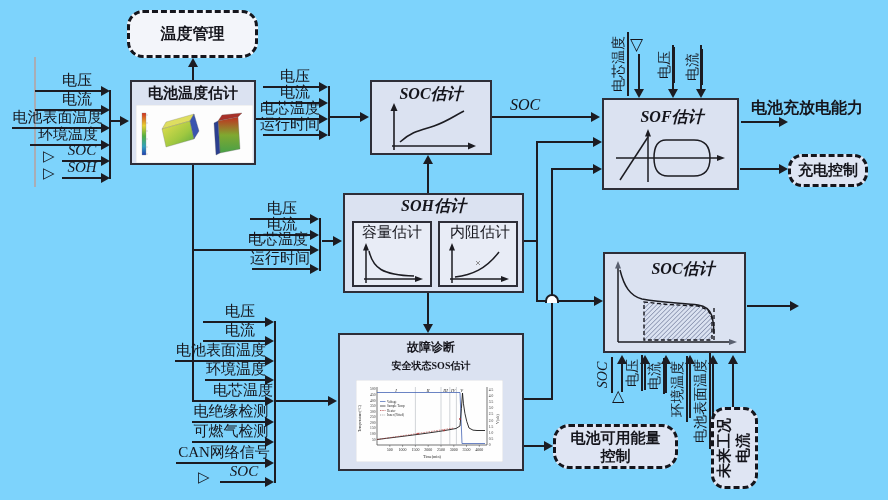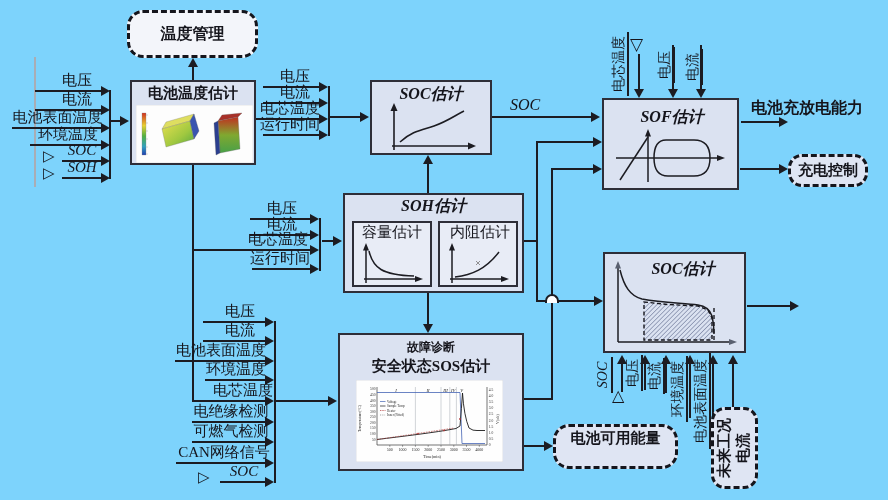--- a/index.html
+++ b/index.html
@@ -223,21 +223,21 @@
   <div class="tri" style="left:198px;top:470px">▷</div>
   <div class="lbl it" style="left:222px;top:463px;width:44px">SOC</div>
   <div class="ln h" style="left:220px;top:481px;width:45px"></div>
     <div class="ar r" style="left:265px;top:477px"></div>
   <div class="ln v" style="left:274px;top:321px;height:162px"></div>
   <div class="ln h" style="left:276px;top:400px;width:53px"></div>
     <div class="ar r" style="left:328px;top:396px"></div>
 
   <div class="box" style="left:338px;top:333px;width:186px;height:138px">
     <div class="btitle" style="left:0;right:0;top:3px;font-size:12px">故障诊断</div>
-    <div class="btitle" style="left:0;right:0;top:22px;font-size:15px">安全状态SOS估计</div>
+    <div class="btitle" style="left:0;right:0;top:22px;font-size:10px">安全状态SOS估计</div>
     <svg class="abs" style="left:16px;top:45px" width="147" height="82" viewBox="0 0 147 82">
       <rect x="0" y="0" width="147" height="82" fill="#fefefe" stroke="#c9cdd6" stroke-width="0.6"></rect>
       <path d="M21,7 V65 H131 V7" stroke="#3a3a3a" stroke-width="0.7" fill="none"></path>
       <path d="M59.4,7 V65 M85,7 V65 M93.8,7 V65 M100.4,7 V65" stroke="#9aa0aa" stroke-width="0.45" fill="none"></path>
       <path d="M33.8,65 v1.8 M46.6,65 v1.8 M59.4,65 v1.8 M72.2,65 v1.8 M85,65 v1.8 M97.8,65 v1.8 M110.5,65 v1.8 M123.3,65 v1.8" stroke="#3a3a3a" stroke-width="0.5"></path>
       <g font-size="4" text-anchor="middle" fill="#2a2a2a" font-family="Liberation Serif,serif">
         <text x="33.8" y="71">500</text>
         <text x="46.6" y="71">1000</text>
         <text x="59.4" y="71">1500</text>
         <text x="72.2" y="71">2000</text>
@@ -298,20 +298,21 @@
           <text x="31" y="36.1">Inner (Fitted)</text>
         </g>
       </g>
     </svg>
   </div>
 
   <div class="ln h" style="left:524px;top:445px;width:21px"></div>
     <div class="ar r" style="left:544px;top:441px"></div>
   <div class="dbox" style="left:553px;top:424px;width:125px;height:45px">
     <div class="stitle" style="left:0;right:0;top:3px">电池可用能量</div>
+    <div class="stitle" style="left:0;right:0;top:21px">控制</div>
   </div>
 
   <div class="box" style="left:602px;top:98px;width:137px;height:92px">
     <div class="btitle it" style="left:28px;top:8px;width:80px">SOF估计</div>
     <svg class="abs" style="left:6px;top:28px" width="122" height="58" viewBox="0 0 122 58">
       <g stroke="#1c1c22" stroke-width="1.5" fill="none">
         <path d="M38,54 V6"></path>
           <path d="M6,30 H108"></path>
         <path d="M10,52 L38,9"></path>
         <path d="M56,12 H84 Q100,12 100,30 Q100,48 84,48 H58 Q44,48 44,30 Q44,12 56,12 Z"></path>

